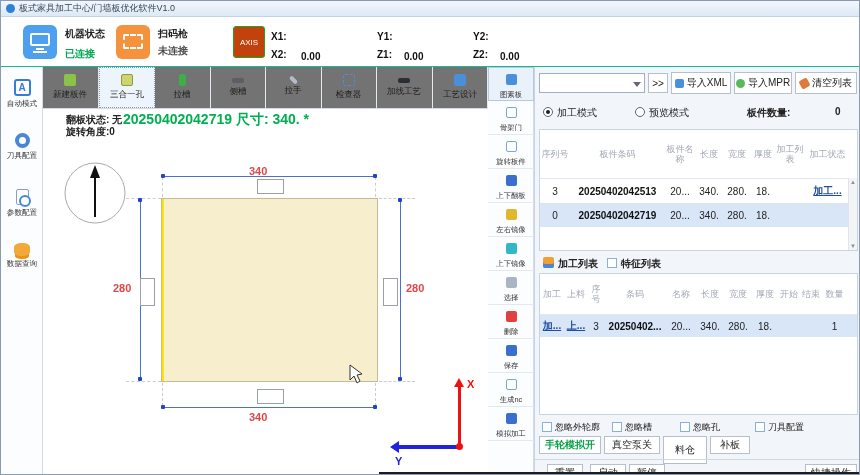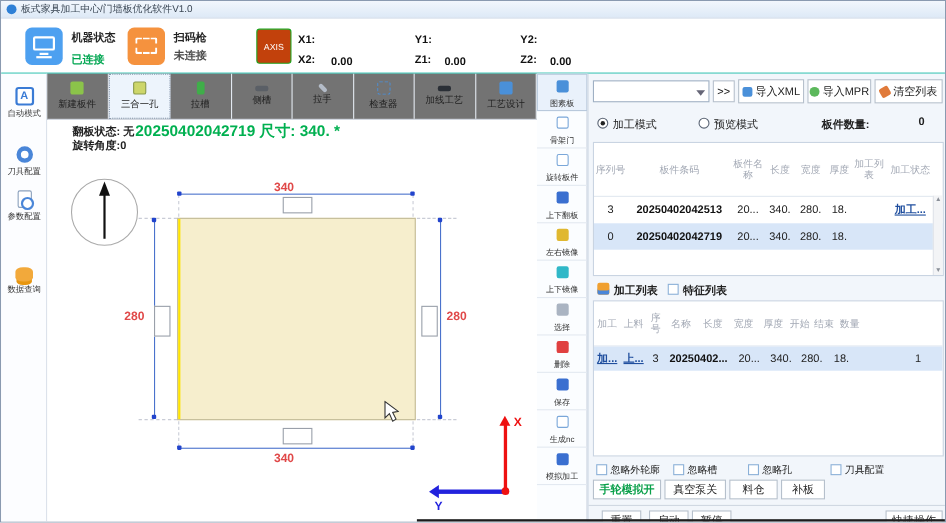--- a/index.html
+++ b/index.html
@@ -186,21 +186,21 @@
 
 <div class="sidebar">
   <div class="sb-item" style="top:8px">
     <div class="sb-ic ic-autoA">A</div>
     <span class="sb-label">自动模式</span>
   </div>
   <div class="sb-item" style="top:62px">
     <div class="sb-ic ic-gear"></div>
     <span class="sb-label">刀具配置</span>
   </div>
-  <div class="sb-item" style="top:102px">
+  <div class="sb-item" style="top:118px">
     <div class="sb-ic ic-page-gear"></div>
     <span class="sb-label">参数配置</span>
   </div>
   <div class="sb-item" style="top:172px">
     <div class="sb-ic ic-db"></div>
     <span class="sb-label">数据查询</span>
   </div>
 </div>
 
 <div class="toolbar">
@@ -414,20 +414,21 @@
   <div class="list-ic" style="left:8px;top:190px"></div>
   <span class="sec-label" style="left:23px;top:190px">加工列表</span>
   <div class="cb" style="left:72px;top:191px"></div>
   <span class="sec-label" style="left:86px;top:190px">特征列表</span>
 
   <div class="tbl t2" style="top:206px;height:142px">
     <div class="tbl-head">
       <div class="th h t2c0">加工</div>
       <div class="th h t2c1">上料</div>
       <div class="th h t2c2">序号</div>
+      <div class="th h t2c3">条码</div>
       <div class="th h t2c4">名称</div>
       <div class="th h t2c5">长度</div>
       <div class="th h t2c6">宽度</div>
       <div class="th h t2c7">厚度</div>
       <div class="th h t2c8">开始</div>
       <div class="th h t2c9">结束</div>
       <div class="th h t2c10">数量</div>
     </div>
     <div class="tr sel">
       <div class="td link t2c0">加...</div>
@@ -448,21 +449,21 @@
   <span class="cb-label" style="left:20px;top:354px">忽略外轮廓</span>
   <div class="cb" style="left:77px;top:355px"></div>
   <span class="cb-label" style="left:90px;top:354px">忽略槽</span>
   <div class="cb" style="left:145px;top:355px"></div>
   <span class="cb-label" style="left:158px;top:354px">忽略孔</span>
   <div class="cb" style="left:220px;top:355px"></div>
   <span class="cb-label" style="left:233px;top:354px">刀具配置</span>
 
   <div class="btn abs" style="left:4px;top:369px;width:62px;height:18px;color:#0aa04a;font-weight:700">手轮模拟开</div>
   <div class="btn abs" style="left:69px;top:369px;width:56px;height:18px">真空泵关</div>
-  <div class="btn abs" style="left:128px;top:369px;width:44px;height:18px">料仓</div>
+  <div class="btn abs" style="left:128px;top:369px;width:44px;height:28px">料仓</div>
   <div class="btn abs" style="left:175px;top:369px;width:40px;height:18px">补板</div>
 
   <div class="hr-line" style="top:392px"></div>
 
   <div class="btn abs" style="left:12px;top:397px;width:36px;height:18px">重置</div>
   <div class="btn abs" style="left:55px;top:397px;width:36px;height:18px">启动</div>
   <div class="btn abs" style="left:94px;top:397px;width:36px;height:18px">暂停</div>
   <div class="btn abs" style="left:270px;top:397px;width:52px;height:18px">快捷操作</div>
 </div>
 

